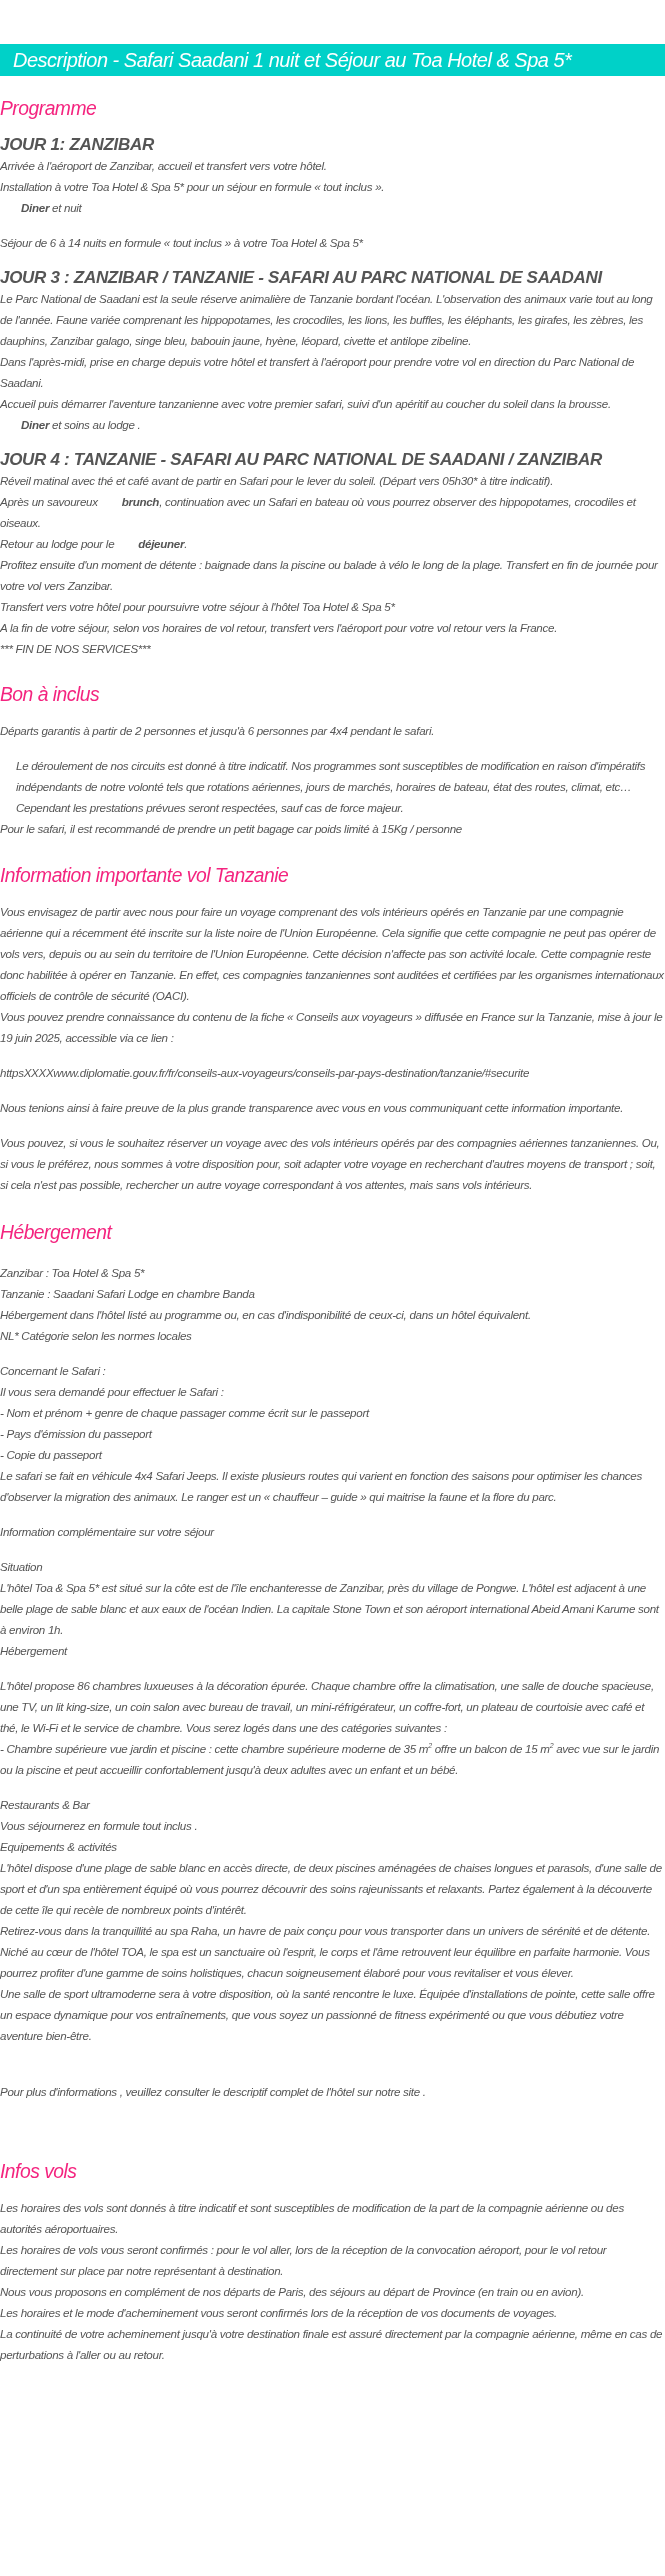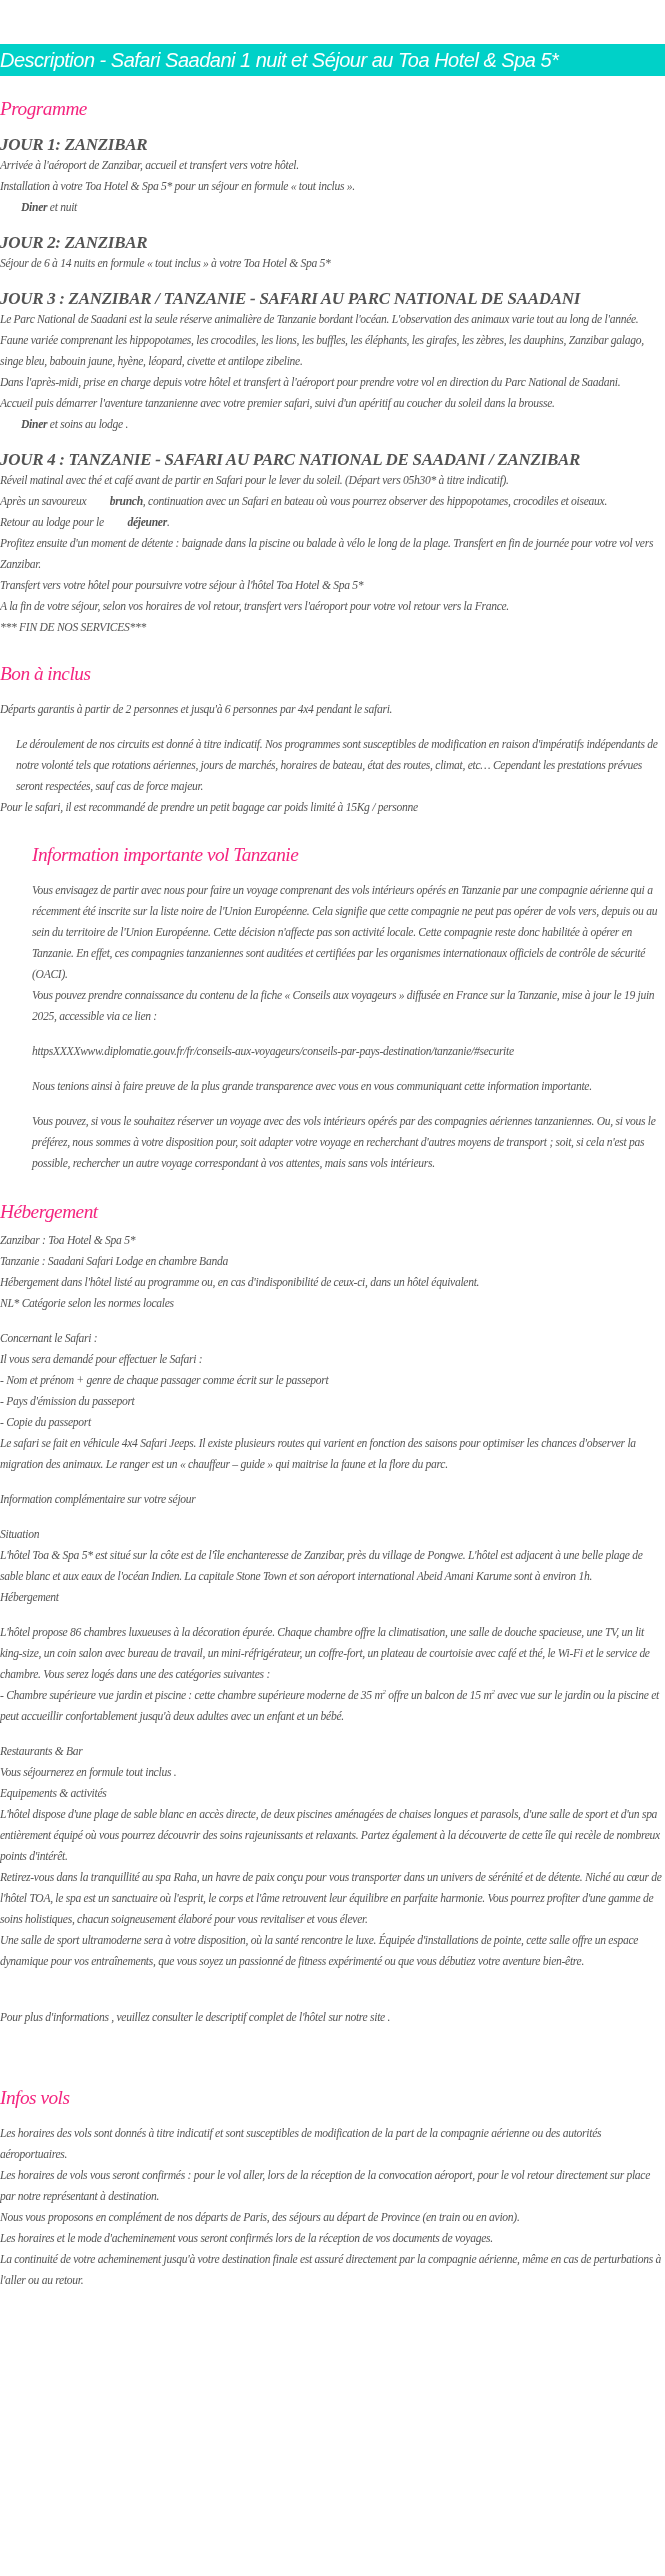--- a/index.html
+++ b/index.html
@@ -1,22 +1,22 @@
 <!DOCTYPE html>
 <html style="font-size:14px"><head>
 <meta charset="utf-8">
 <style>
   html, body { margin: 0; padding: 0; background: #ffffff; }
   body { width: 665px; min-height: 2576px; position: relative; overflow-x: hidden;
          font-family: "Liberation Sans", sans-serif; color: #555555; }
   .banner { position: absolute; left: 0; top: 44px; width: 665px; height: 32px;
             background: #00d1c8; color: #ffffff; }
-  .banner span { display: block; line-height: 32px;
+  .banner span { display: block; padding-left: 13px; line-height: 32px;
                  font-size: 20px; font-style: italic; letter-spacing: -0.5px; white-space: nowrap; }
-  .content { position: absolute; left: 0; top: 76px; width: 665px; font-family: Liberation Serif, serif; }
+  .content { position: absolute; left: 0; top: 76px; width: 665px; }
   h2 { margin: 0; color: #f4247f; font-style: italic; font-weight: normal;
        font-size: 19.3px; letter-spacing: -0.5px; line-height: 24.6px; }
   .txt { font-size: 11.6px; font-style: italic; line-height: 21px; letter-spacing: -0.3px; margin: 0; }
   .txt b { font-weight: bold; margin-left: 21px; }
   .day-title { font-size: 17px; font-style: italic; font-weight: bold; line-height: 21px; letter-spacing: -0.3px; margin: 0; color: #555; }
   sup { font-size: 7px; line-height: 0; }
 </style>
 </head>
 <body>
 
@@ -30,21 +30,20 @@
     <h2>Programme</h2>
 
     <div style="margin-top:12.3px;">
       <p class="day-title">JOUR 1: ZANZIBAR</p>
       <p class="txt">Arrivée à l'aéroport de Zanzibar, accueil et transfert vers votre hôtel.</p>
       <p class="txt">Installation à votre Toa Hotel &amp; Spa 5* pour un séjour en formule « tout inclus ».</p>
       <p class="txt"><b>Diner</b><span> et nuit</span></p>
     </div>
 
     <div style="margin-top:14px;">
-      <p class="day-title">JOUR 2: ZANZIBAR</p>
       <p class="txt">Séjour de 6 à 14 nuits en formule « tout inclus » à votre Toa Hotel &amp; Spa 5*</p>
     </div>
 
     <div style="margin-top:14px;">
       <p class="day-title">JOUR 3 : ZANZIBAR / TANZANIE - SAFARI AU PARC NATIONAL DE SAADANI</p>
       <p class="txt">Le Parc National de Saadani est la seule réserve animalière de Tanzanie bordant l'océan. L'observation des animaux varie tout au long de l'année. Faune variée comprenant les hippopotames, les crocodiles, les lions, les buffles, les éléphants, les girafes, les zèbres, les dauphins, Zanzibar galago, singe bleu, babouin jaune, hyène, léopard, civette et antilope zibeline.</p>
       <p class="txt">Dans l'après-midi, prise en charge depuis votre hôtel et transfert à l'aéroport pour prendre votre vol en direction du Parc National de Saadani.</p>
       <p class="txt">Accueil puis démarrer l'aventure tanzanienne avec votre premier safari, suivi d'un apéritif au coucher du soleil dans la brousse.</p>
       <p class="txt"><b>Diner</b><span> et soins au lodge .</span></p>
     </div>
@@ -61,32 +60,32 @@
     </div>
   </section>
 
   <section style="margin-top:24.6px;">
     <h2>Bon à inclus</h2>
     <p class="txt" style="margin-top:12.3px;">Départs garantis à partir de 2 personnes et jusqu'à 6 personnes par 4x4 pendant le safari.</p>
     <p class="txt" style="margin-top:14px;margin-left:16px;">Le déroulement de nos circuits est donné à titre indicatif. Nos programmes sont susceptibles de modification en raison d'impératifs indépendants de notre volonté tels que rotations aériennes, jours de marchés, horaires de bateau, état des routes, climat, etc… Cependant les prestations prévues seront respectées, sauf cas de force majeur.</p>
     <p class="txt">Pour le safari, il est recommandé de prendre un petit bagage car poids limité à 15Kg / personne</p>
   </section>
 
-  <section style="margin-top:24.6px;padding-left:32px;">
+  <section style="margin-top:24.6px;">
     <h2>Information importante vol Tanzanie</h2>
     <p class="txt" style="margin-top:12.3px;">Vous envisagez de partir avec nous pour faire un voyage comprenant des vols intérieurs opérés en Tanzanie par une compagnie aérienne qui a récemment été inscrite sur la liste noire de l'Union Européenne. Cela signifie que cette compagnie ne peut pas opérer de vols vers, depuis ou au sein du territoire de l'Union Européenne. Cette décision n'affecte pas son activité locale. Cette compagnie reste donc habilitée à opérer en Tanzanie. En effet, ces compagnies tanzaniennes sont auditées et certifiées par les organismes internationaux officiels de contrôle de sécurité (OACI).</p>
     <p class="txt" style="">Vous pouvez prendre connaissance du contenu de la fiche « Conseils aux voyageurs » diffusée en France sur la Tanzanie, mise à jour le 19 juin 2025, accessible via ce lien :</p>
     <p class="txt" style="margin-top:14px;">httpsXXXXwww.diplomatie.gouv.fr/fr/conseils-aux-voyageurs/conseils-par-pays-destination/tanzanie/#securite</p>
     <p class="txt" style="margin-top:14px;">Nous tenions ainsi à faire preuve de la plus grande transparence avec vous en vous communiquant cette information importante.</p>
     <p class="txt" style="margin-top:14px;">Vous pouvez, si vous le souhaitez réserver un voyage avec des vols intérieurs opérés par des compagnies aériennes tanzaniennes. Ou, si vous le préférez, nous sommes à votre disposition pour, soit adapter votre voyage en recherchant d'autres moyens de transport ; soit, si cela n'est pas possible, rechercher un autre voyage correspondant à vos attentes, mais sans vols intérieurs.</p>
   </section>
 
   <section style="margin-top:26px;">
     <h2>Hébergement</h2>
-    <div style="margin-top:6px;">
+    <div style="margin-top:17px;">
       <p class="txt">Zanzibar : Toa Hotel &amp; Spa 5*</p>
       <p class="txt">Tanzanie : Saadani Safari Lodge en chambre Banda</p>
       <p class="txt">Hébergement dans l'hôtel listé au programme ou, en cas d'indisponibilité de ceux-ci, dans un hôtel équivalent.</p>
       <p class="txt">NL* Catégorie selon les normes locales</p>
     </div>
     <div style="margin-top:14px;">
       <p class="txt">Concernant le Safari :</p>
       <p class="txt">Il vous sera demandé pour effectuer le Safari :</p>
       <p class="txt">- Nom et prénom + genre de chaque passager comme écrit sur le passeport</p>
       <p class="txt">- Pays d'émission du passeport</p>

